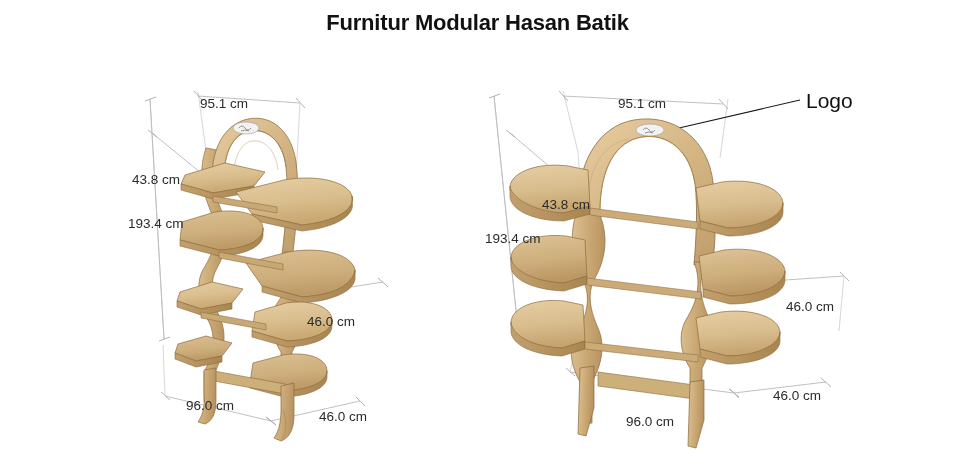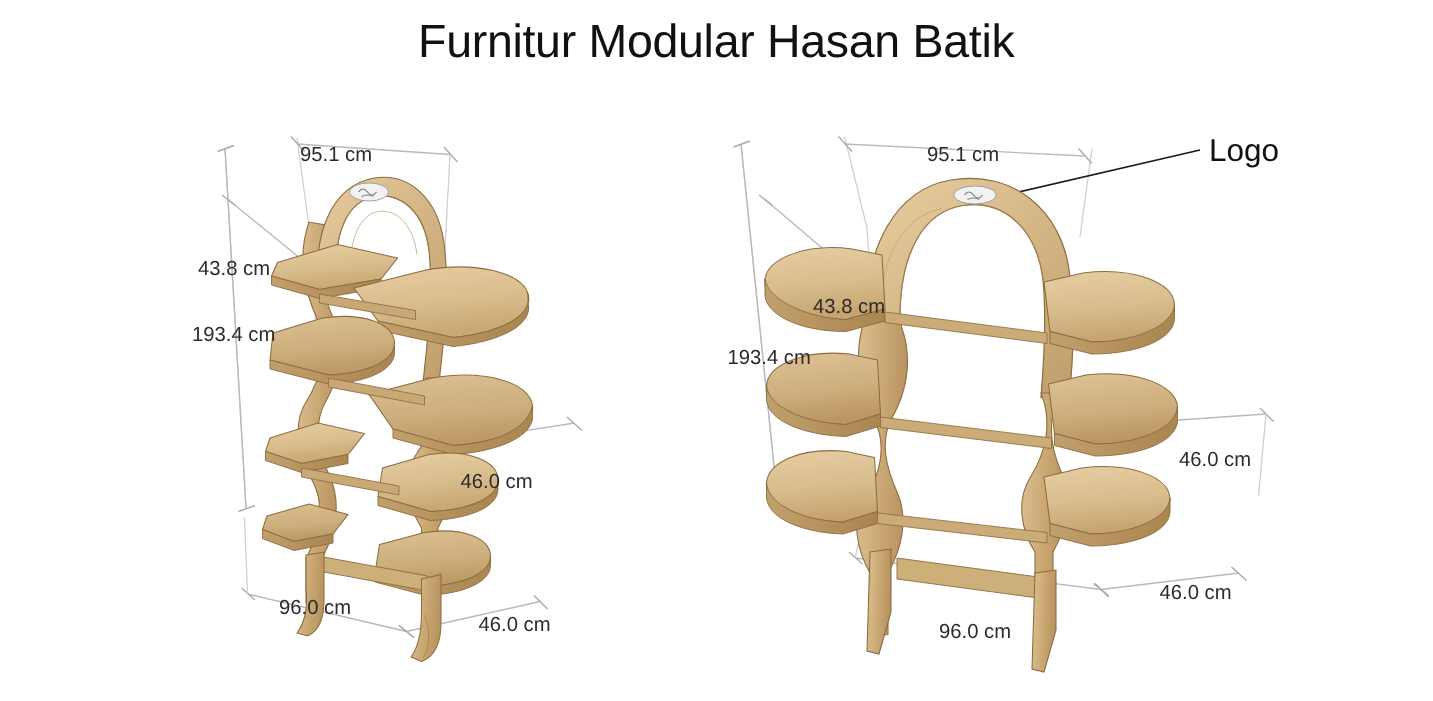--- a/index.html
+++ b/index.html
@@ -21,22 +21,22 @@
     width: 955px;
     height: 467px;
     background: #ffffff;
   }
   #page-title {
     position: absolute;
     top: 10px;
     left: 0;
     width: 955px;
     text-align: center;
-    font-size: 31px;
-    font-weight: normal;
+    font-size: 22px;
+    font-weight: bold;
     letter-spacing: -0.2px;
     color: #111111;
     font-family: "Liberation Sans", "DejaVu Sans", sans-serif;
   }
   .view {
     position: absolute;
     top: 0;
     height: 467px;
   }
   #view-iso  { left: 0px;   width: 470px; }

